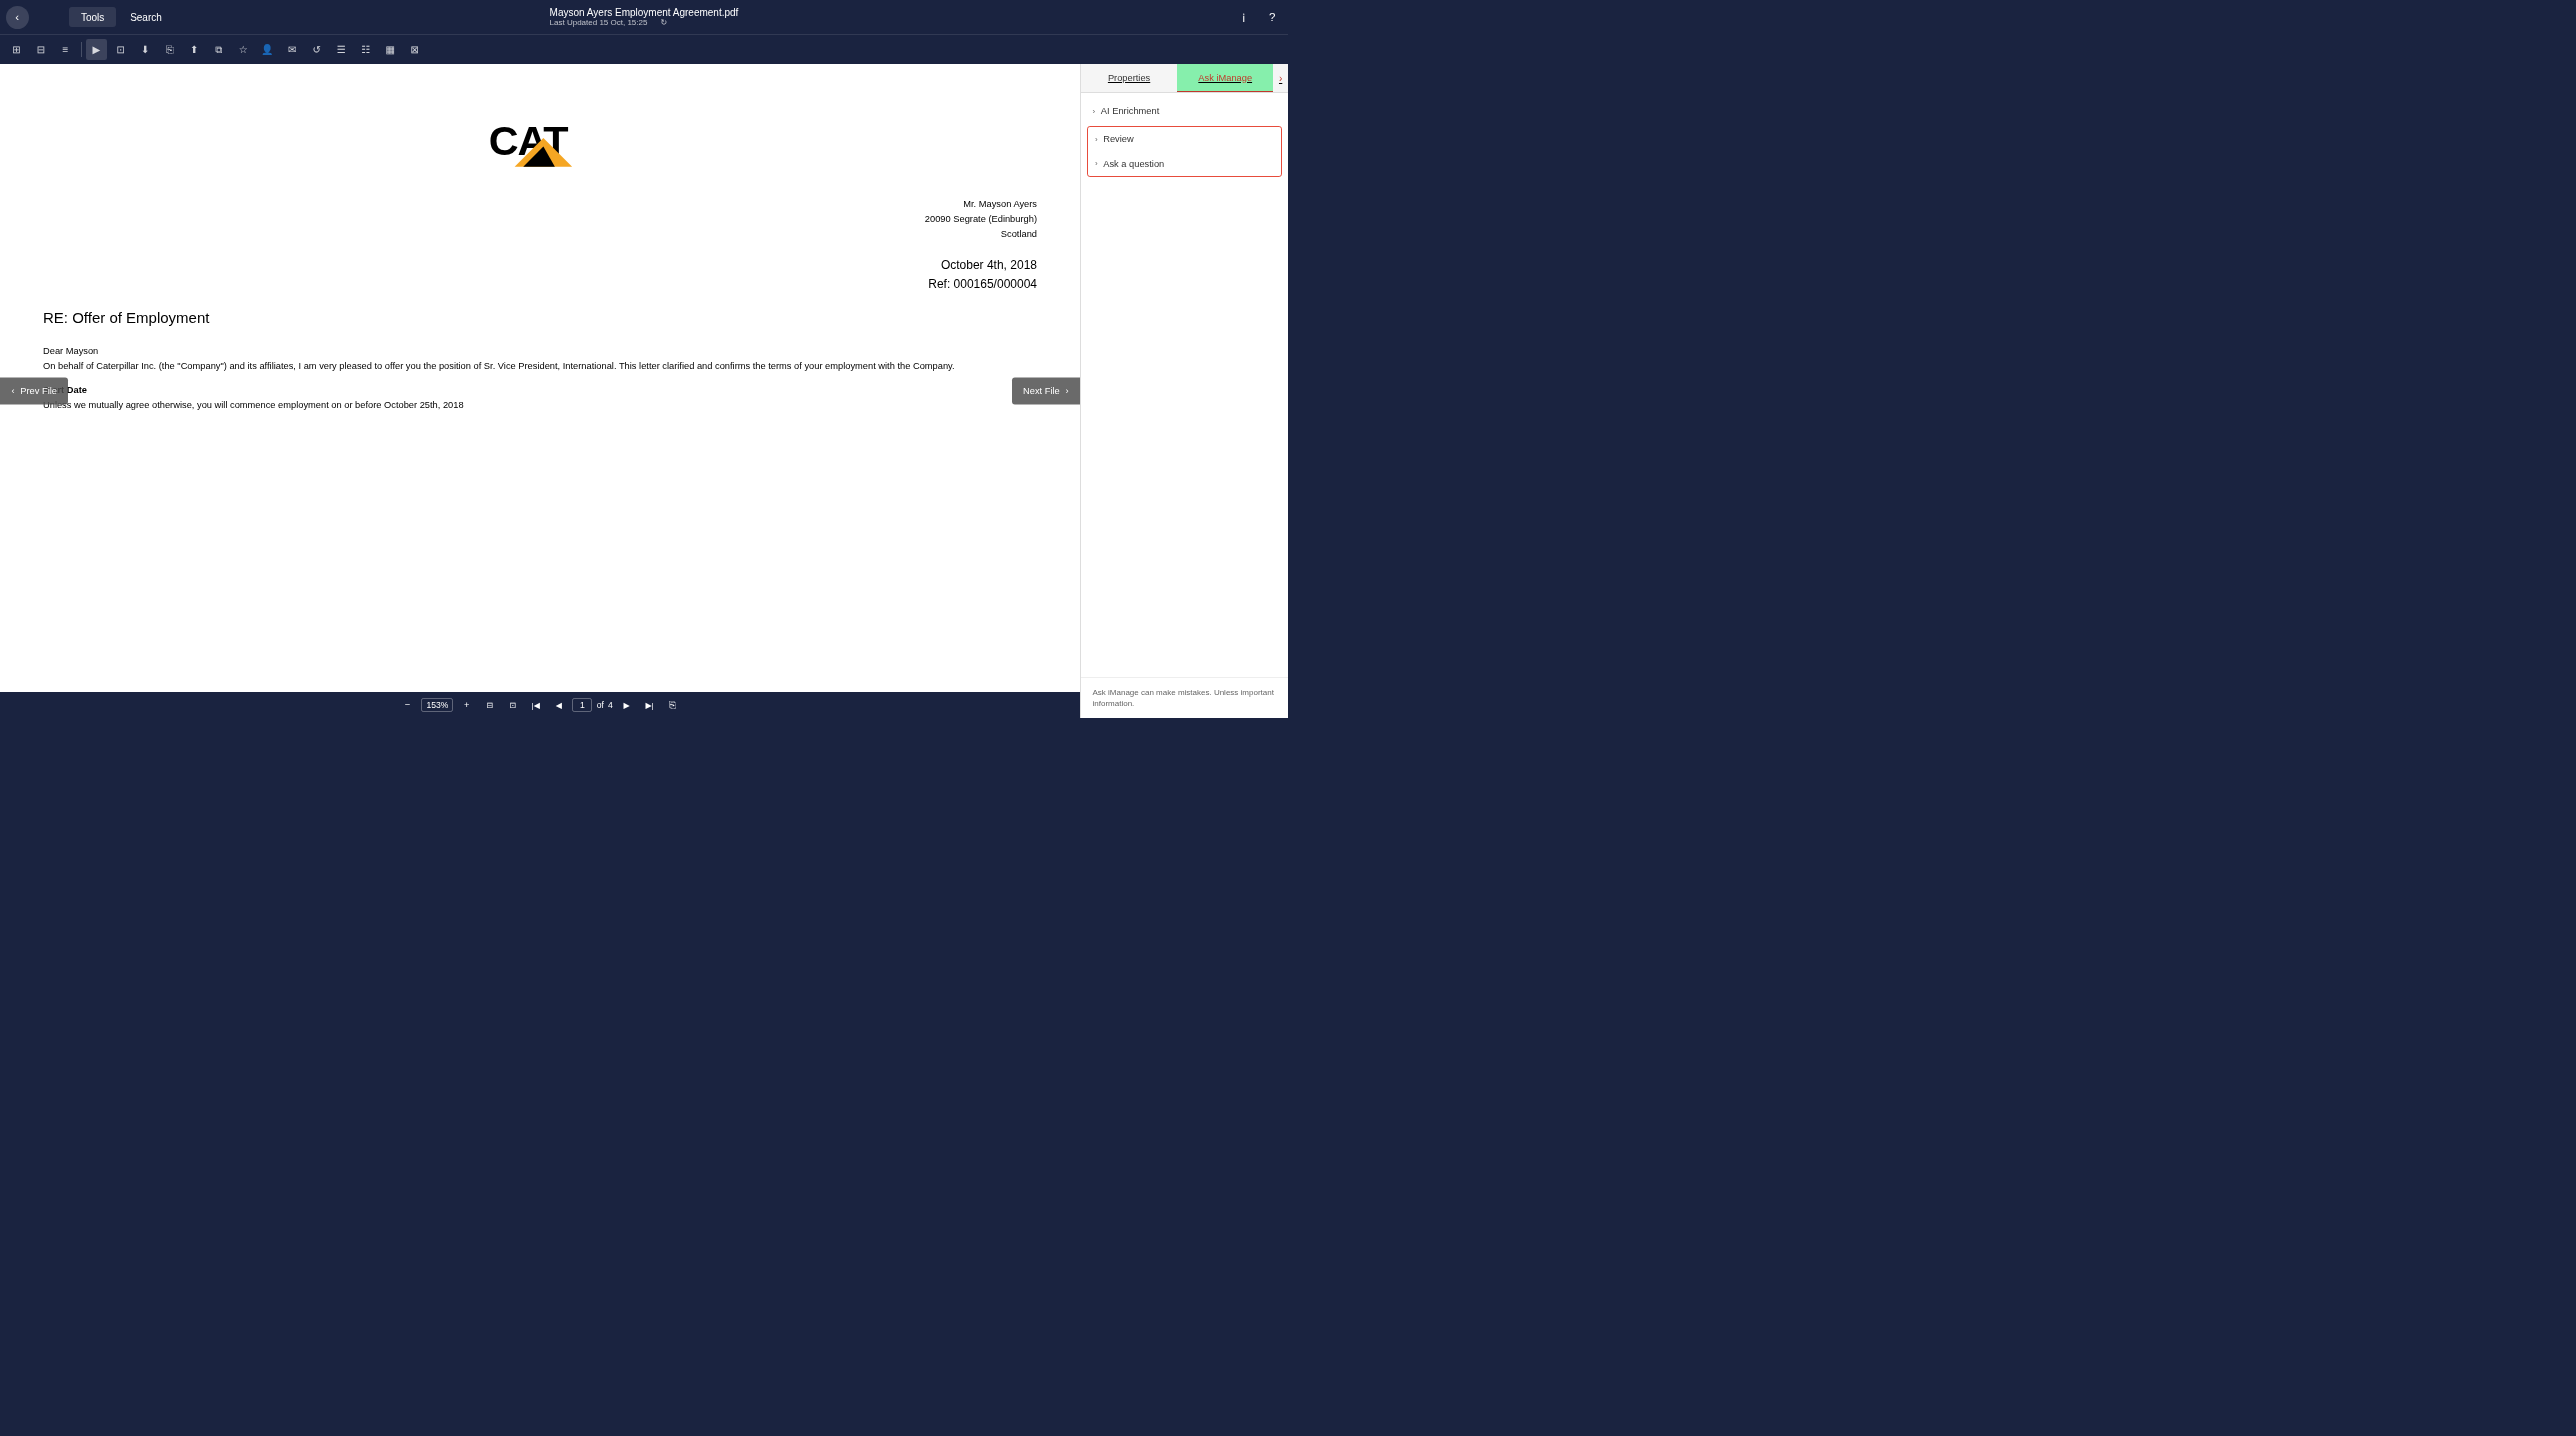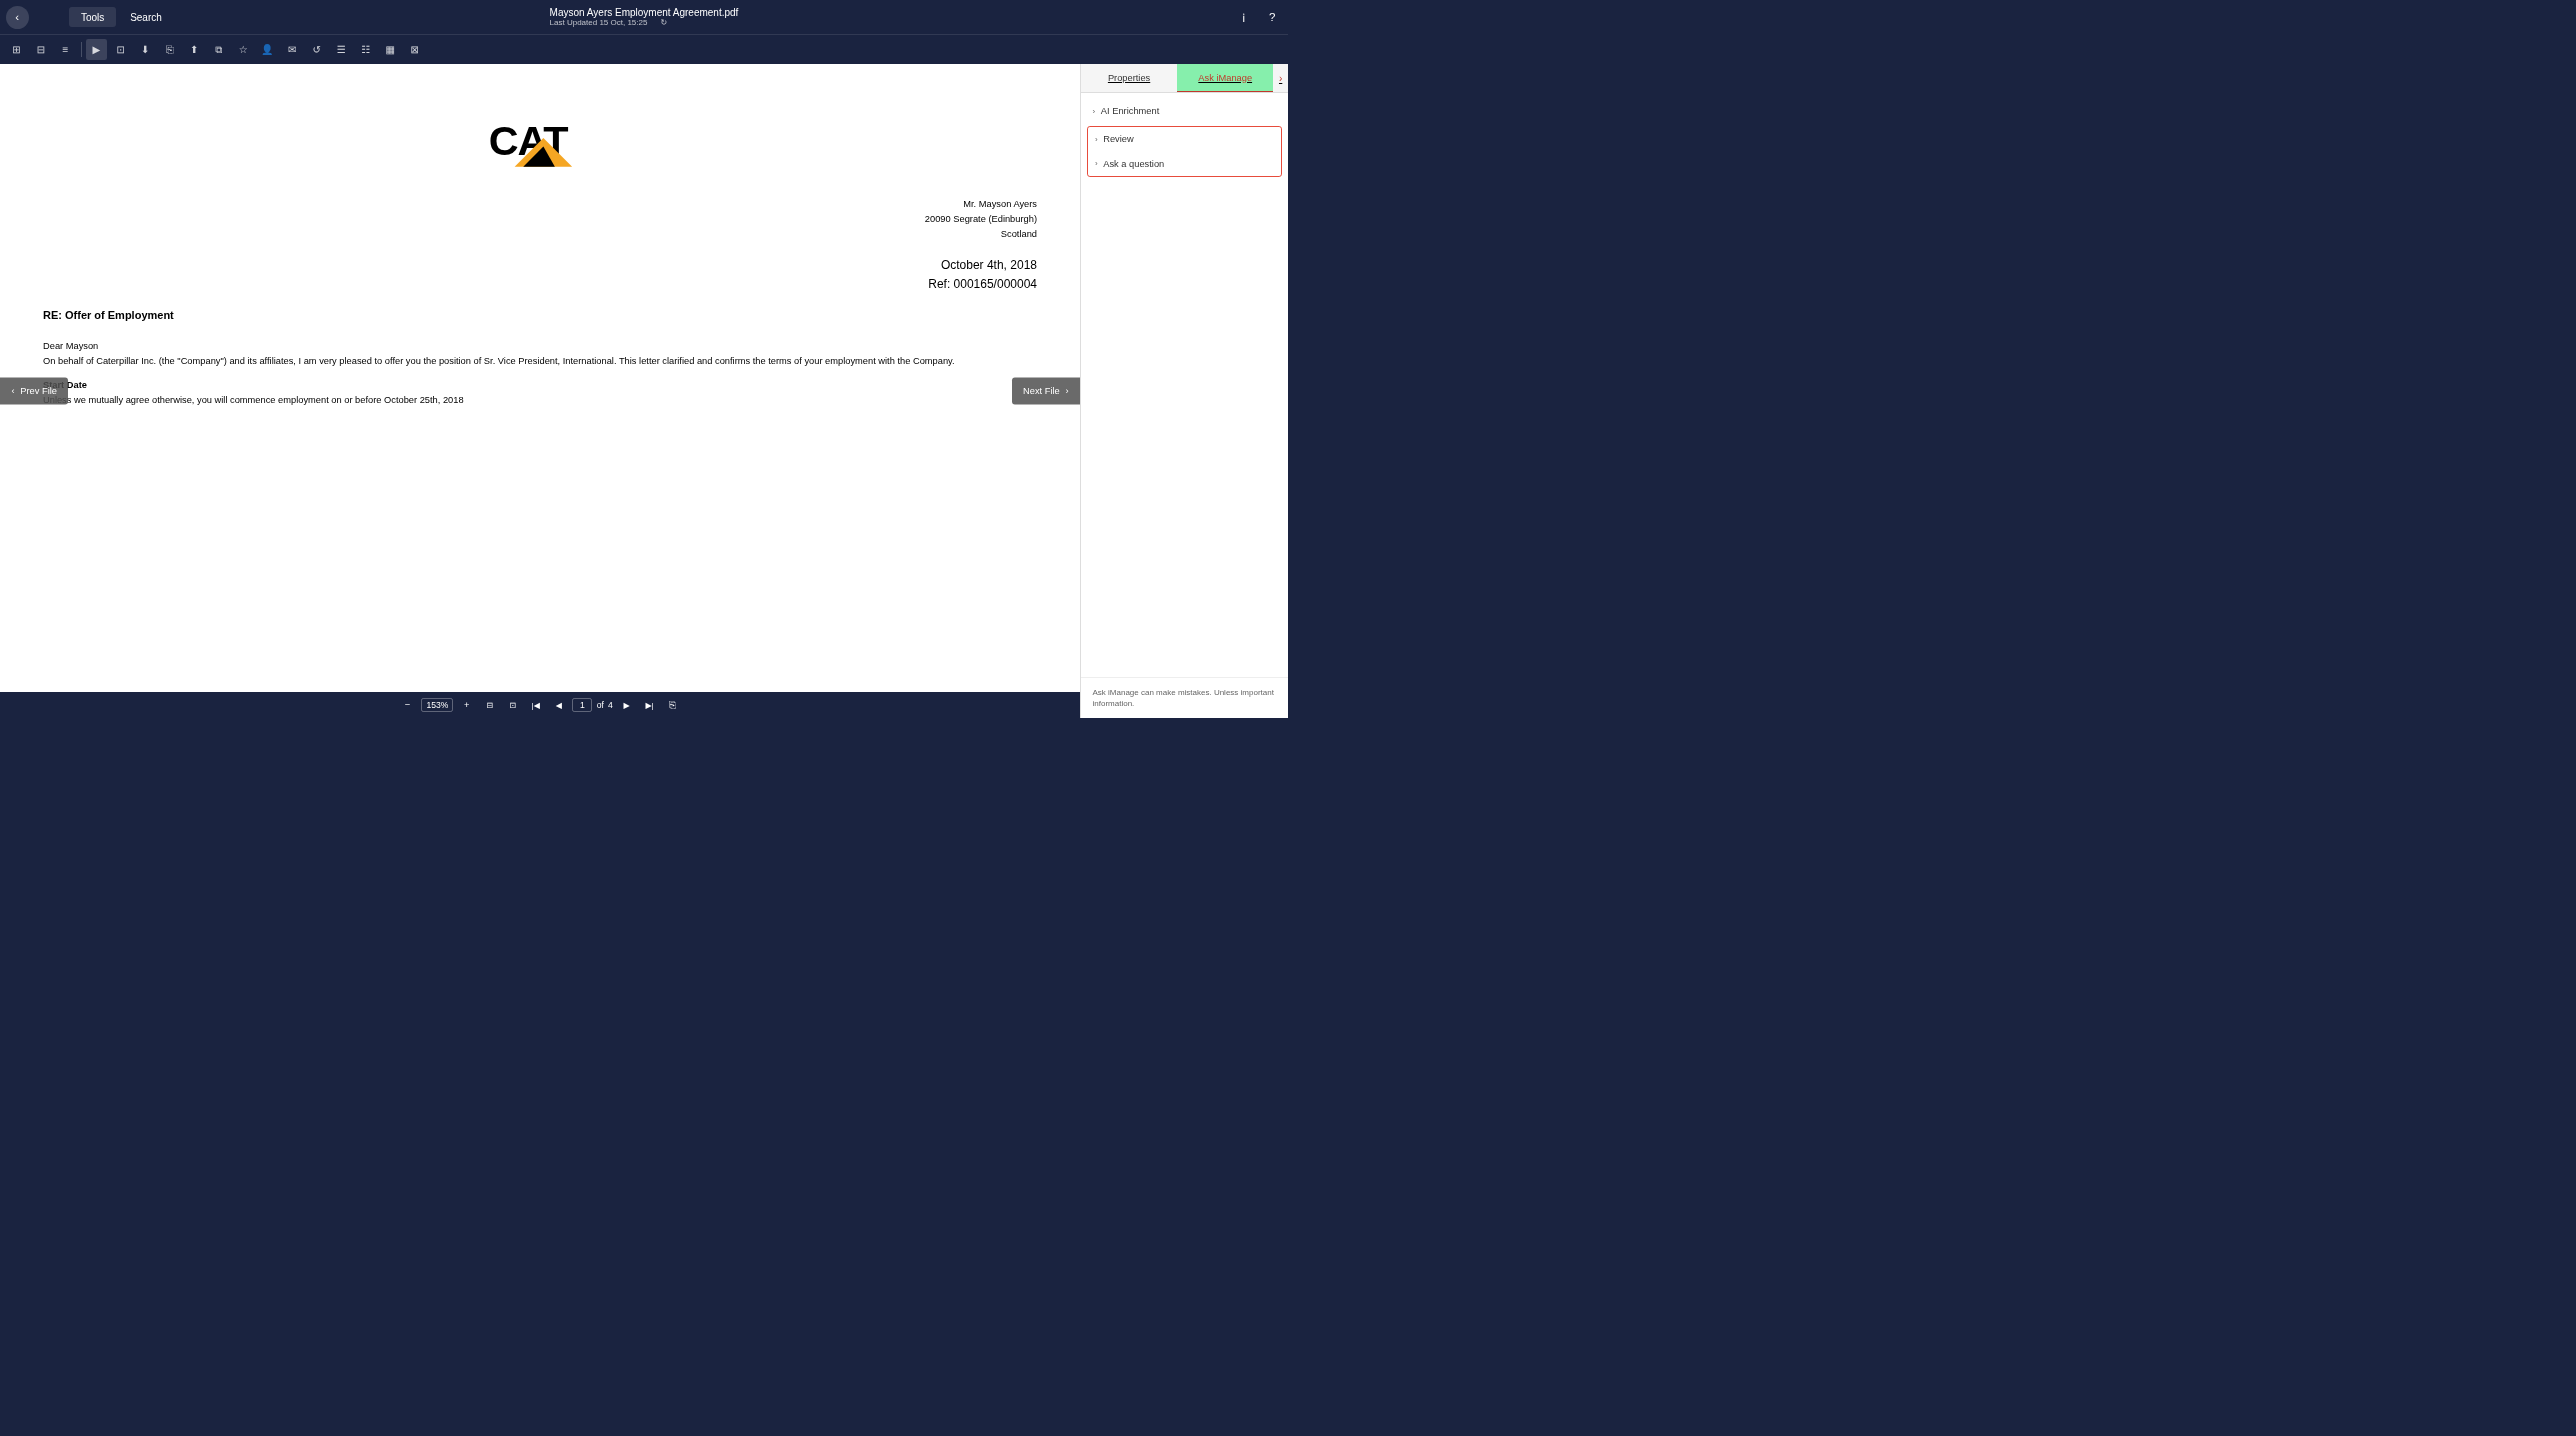--- a/index.html
+++ b/index.html
@@ -144,22 +144,22 @@
       font-size: 9.3px;
       line-height: 1.6;
     }
     .letter-date {
       text-align: right;
       margin-bottom: 14.4px;
       font-size: 12px;
       line-height: 1.6;
     }
     .letter-subject {
-      font-size: 11px;
-      font-weight: bold;
+      font-size: 15px;
+      font-weight: normal;
       margin-bottom: 20px;
     }
     .letter-greeting {
       font-size: 9.3px;
       margin-bottom: 2.9px;
       margin-top: 7px;
     }
     .letter-body {
       font-size: 9.3px;
       line-height: 1.6;

